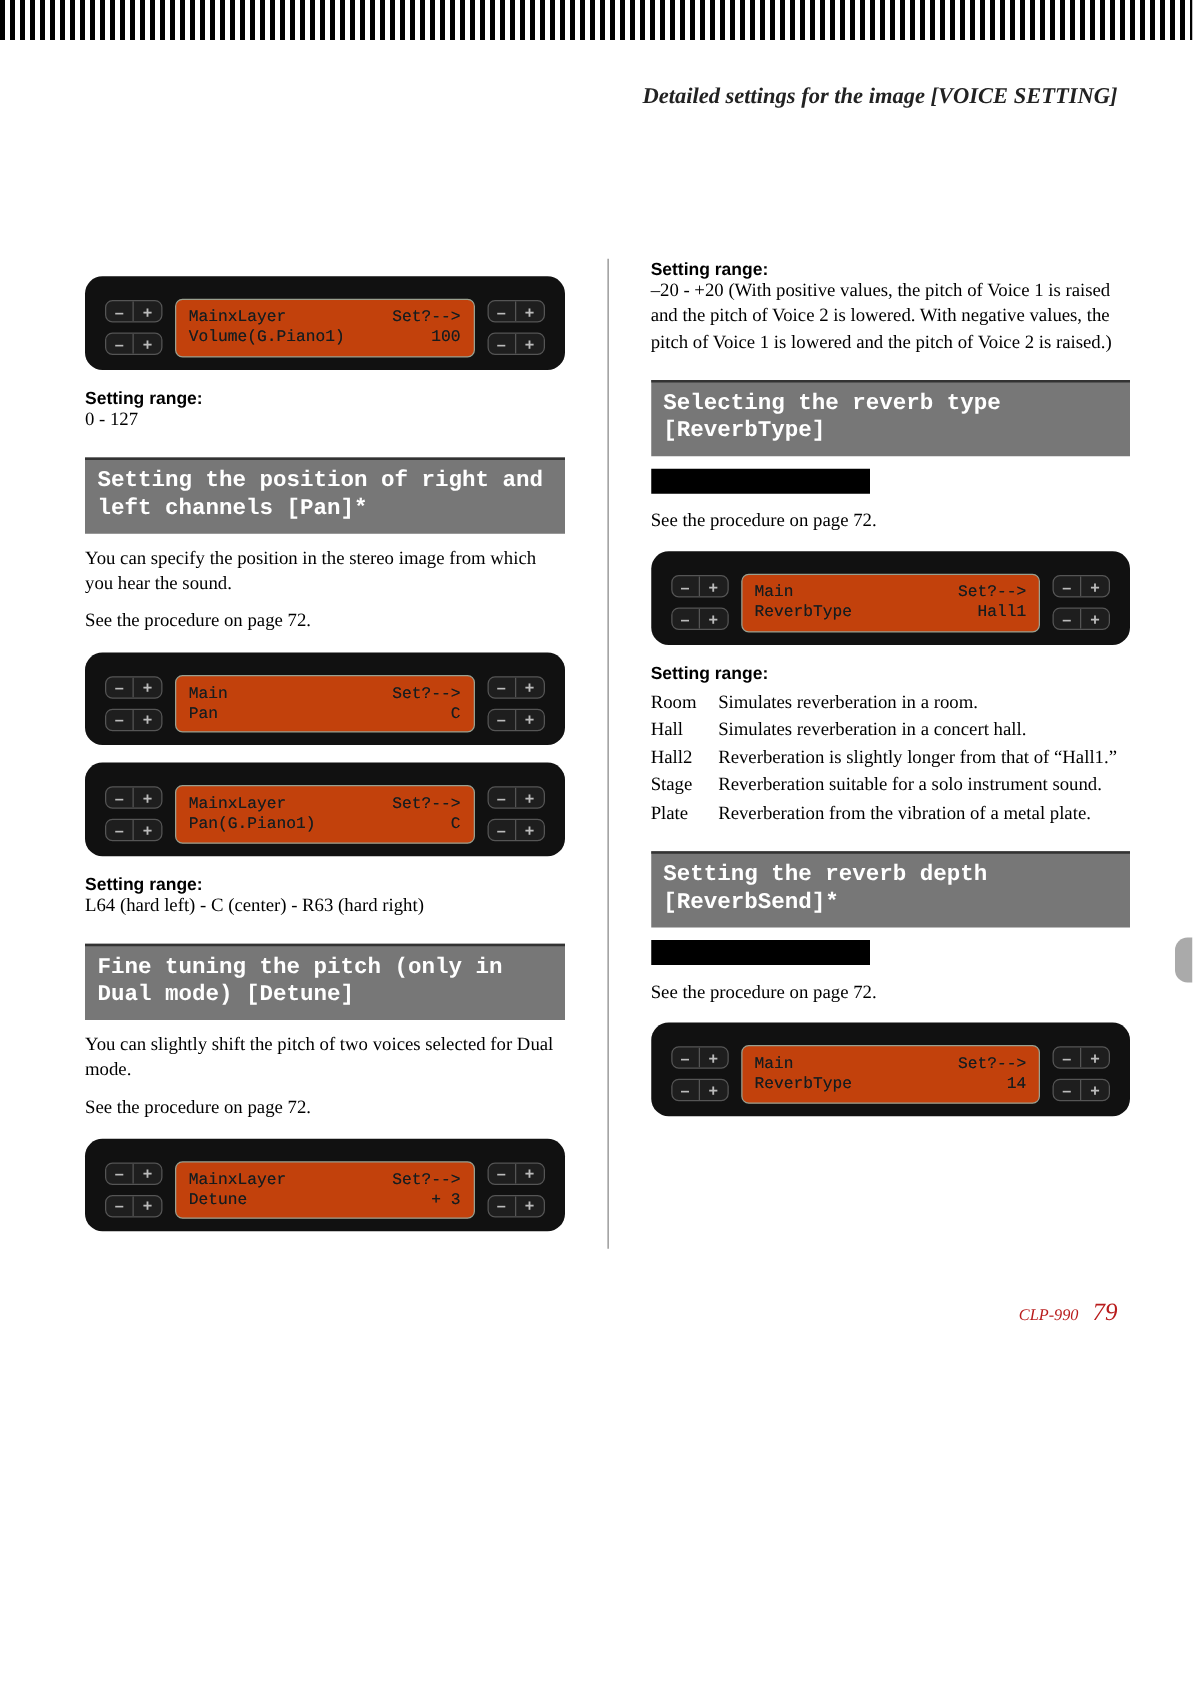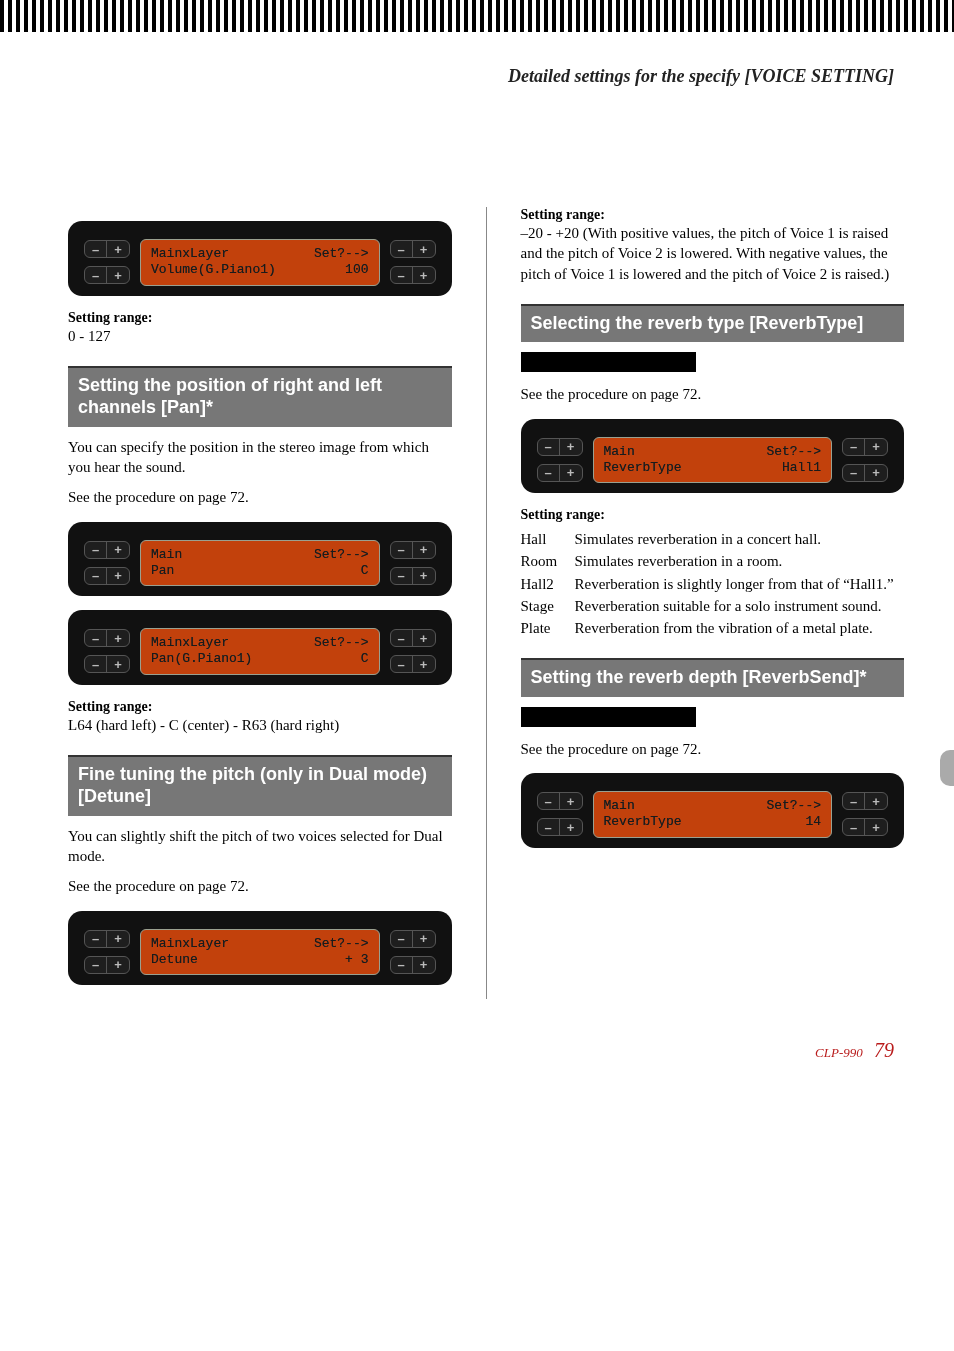--- a/index.html
+++ b/index.html
@@ -36,31 +36,31 @@
   .col-right { padding-left: 34px; padding-right: 0; }
 
   .section-heading {
     background: #777;
     color: #fff;
     font-weight: bold;
     font-size: 18px;
     padding: 6px 10px 8px 10px;
     border-top: 2px solid #333;
     margin: 20px 0 10px 0;
-    font-family: Liberation Sans, sans-serif;
+    font-family: Liberation Mono, monospace;
     line-height: 1.25;
   }
   .body-text {
     font-size: 15px;
     line-height: 1.35;
     margin: 10px 0;
   }
   .label-bold {
     font-weight: bold;
-    font-family: Liberation Serif, serif;
+    font-family: Liberation Sans, sans-serif;
     font-size: 14px;
     margin-top: 14px;
   }
   .plain {
     font-size: 15px;
     line-height: 1.35;
   }
   .black-bar {
     background: #000;
     height: 20px;
@@ -138,21 +138,21 @@
     width: 14px;
     height: 36px;
     background: #aaa;
     border-radius: 10px 0 0 10px;
   }
 </style>
 </head>
 <body>
 
 <div class="barcode-top"></div>
-<div class="page-header">Detailed settings for the specify [VOICE SETTING]</div>
+<div class="page-header">Detailed settings for the image [VOICE SETTING]</div>
 <div class="edge-tab"></div>
 
 <div class="columns">
 
   <div class="col col-left">
 
     <div class="lcd-panel">
       <div class="btn-group">
         <div class="pm-btn">
             <span>–</span>
@@ -308,26 +308,26 @@
         <div class="pm-btn">
             <span>–</span>
             <span>+</span>
           </div>
       </div>
     </div>
 
     <div class="label-bold">Setting range:</div>
     <div class="option-table">
       <div class="option-row">
+          <div class="option-key">Room</div>
+          <div class="option-val">Simulates reverberation in a room.</div>
+        </div>
+      <div class="option-row">
           <div class="option-key">Hall</div>
           <div class="option-val">Simulates reverberation in a concert hall.</div>
-        </div>
-      <div class="option-row">
-          <div class="option-key">Room</div>
-          <div class="option-val">Simulates reverberation in a room.</div>
         </div>
       <div class="option-row">
           <div class="option-key">Hall2</div>
           <div class="option-val">Reverberation is slightly longer from that of “Hall1.”</div>
         </div>
       <div class="option-row">
           <div class="option-key">Stage</div>
           <div class="option-val">Reverberation suitable for a solo instrument sound.</div>
         </div>
       <div class="option-row">

